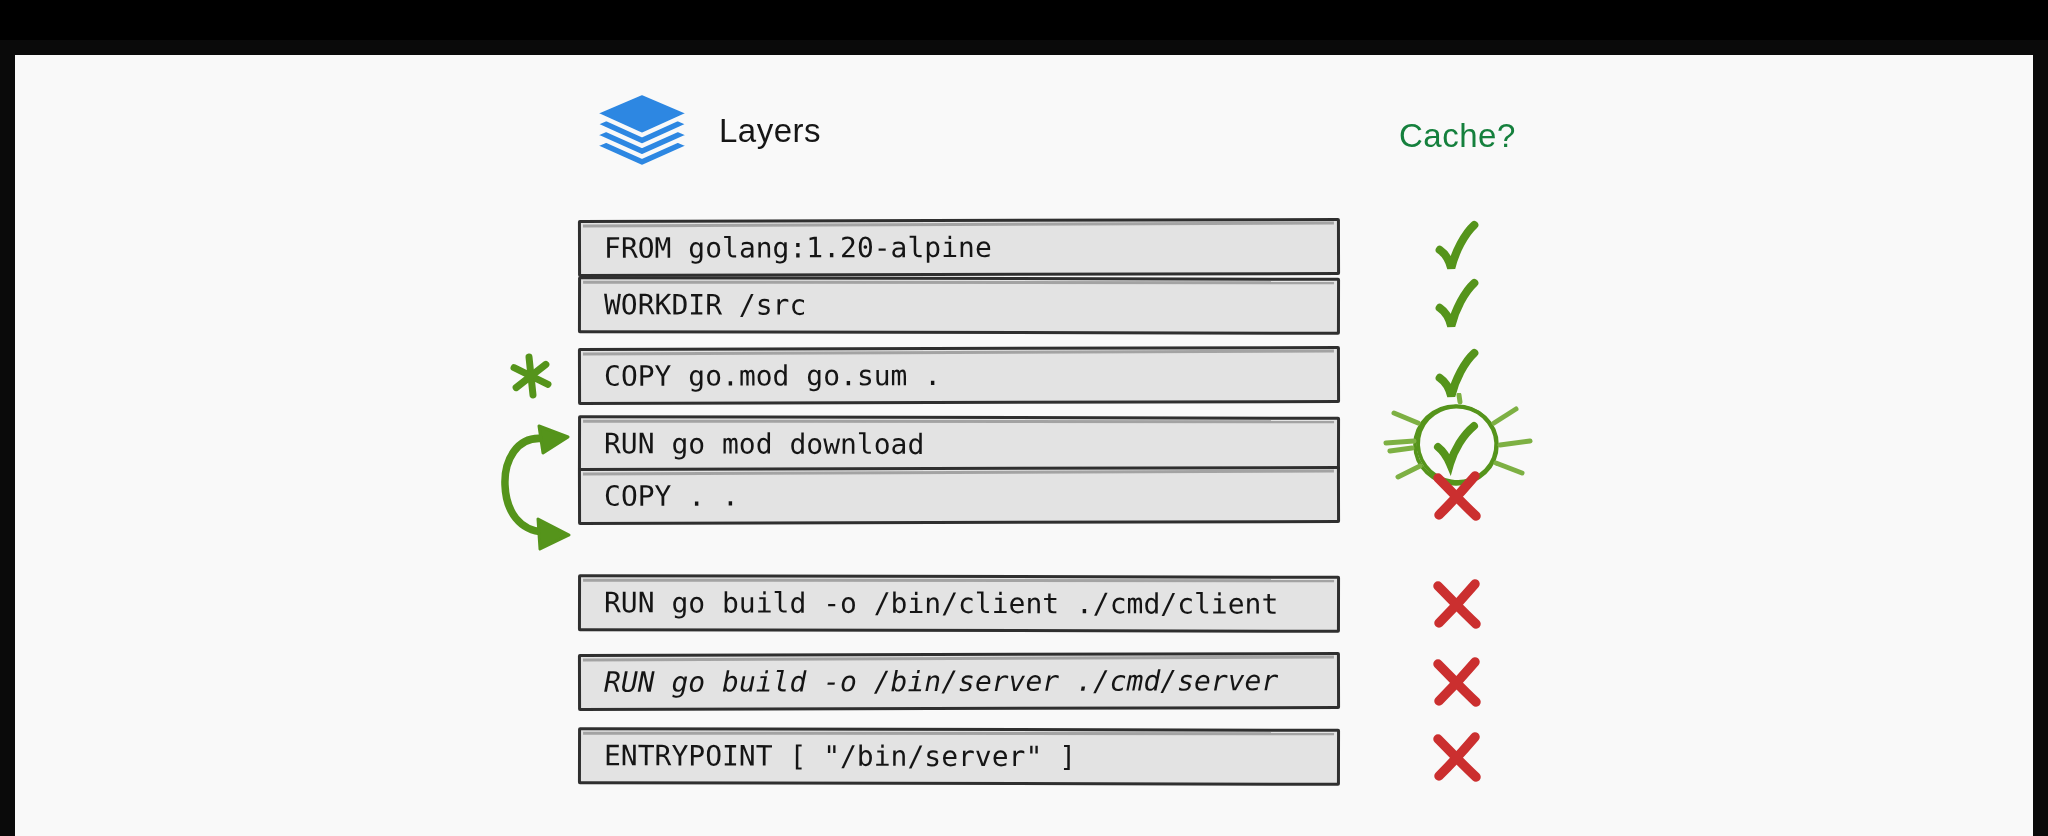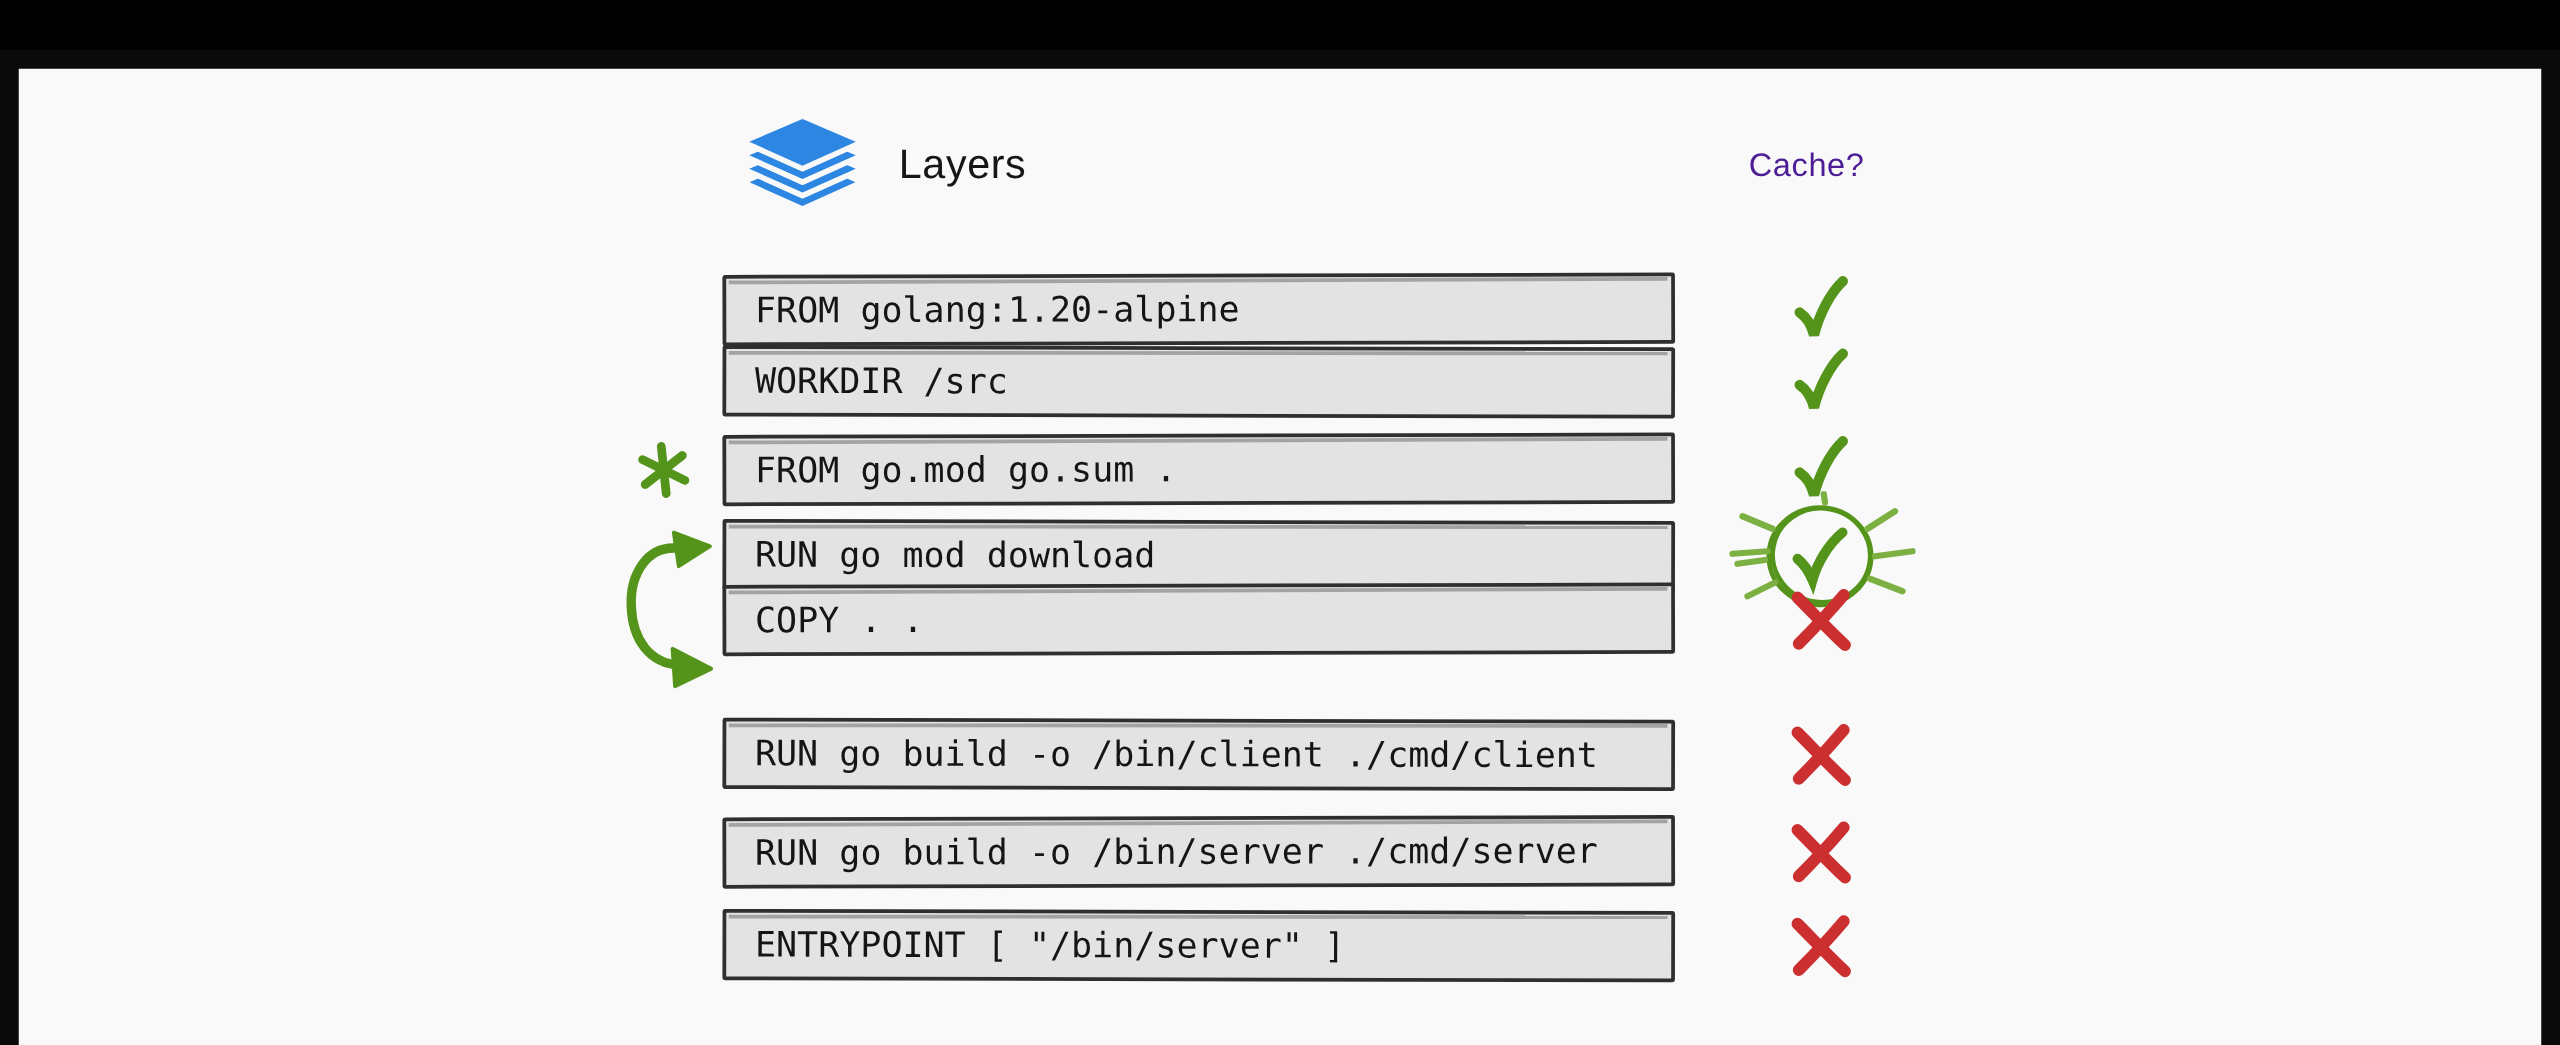--- a/index.html
+++ b/index.html
@@ -24,22 +24,22 @@
   }
   .layers-icon-svg { width: 102px; height: 80px; display: block; }
   .hdr-label {
     font-size: 33px;
     color: #161616;
     letter-spacing: 0.5px;
   }
   .cache-header {
     position: absolute;
     left: 1384px; top: 62px;
-    font-size: 26px;
-    color: #4c1d95;
+    font-size: 33px;
+    color: #15803d;
   }
 
   
   .row {
     position: absolute;
     left: 0; width: 100%; height: 57px;
   }
   .cmd-box {
     position: absolute;
     left: 563px; top: 0;
@@ -139,21 +139,21 @@
       </div>
       <div class="status status--hit">
         <svg class="icon-check" viewBox="0 0 50 58">
           <path class="stroke-green" stroke-width="8.5" d="M7 31 C13 35 17 42 19 50 C23 33 33 14 43 5"></path>
         </svg>
 
       </div>
     </div>
       <div class="row tilt-b" style="top: 292px;">
       <div class="cmd-box">
-        <code class="cmd">FROM go.mod go.sum .</code>
+        <code class="cmd">COPY go.mod go.sum .</code>
       </div>
       <div class="status status--hit">
         <svg class="icon-check" viewBox="0 0 50 58">
           <path class="stroke-green" stroke-width="8.5" d="M7 31 C13 35 17 42 19 50 C23 33 33 14 43 5"></path>
         </svg>
 
       </div>
     </div>
       <div class="row tilt-a" style="top: 361px; text-align: center;">
       <div class="cmd-box">
@@ -194,21 +194,21 @@
         <code class="cmd">RUN go build -o /bin/client ./cmd/client</code>
       </div>
       <div class="status status--miss">
 
         <svg class="icon-cross" viewBox="0 0 54 54">
           <path class="stroke-red" stroke-width="9.5" d="M8 9 C20 21 33 35 46 47"></path>
           <path class="stroke-red" stroke-width="9.5" d="M45 7 C34 20 21 34 9 46"></path>
         </svg>
       </div>
     </div>
-      <div class="row tilt-b" style="top: 598px;">
+      <div class="row tilt-b" style="top: 598px; font-style: italic;">
       <div class="cmd-box">
         <code class="cmd">RUN go build -o /bin/server ./cmd/server</code>
       </div>
       <div class="status status--miss">
 
         <svg class="icon-cross" viewBox="0 0 54 54">
           <path class="stroke-red" stroke-width="9.5" d="M8 9 C20 21 33 35 46 47"></path>
           <path class="stroke-red" stroke-width="9.5" d="M45 7 C34 20 21 34 9 46"></path>
         </svg>
       </div>

